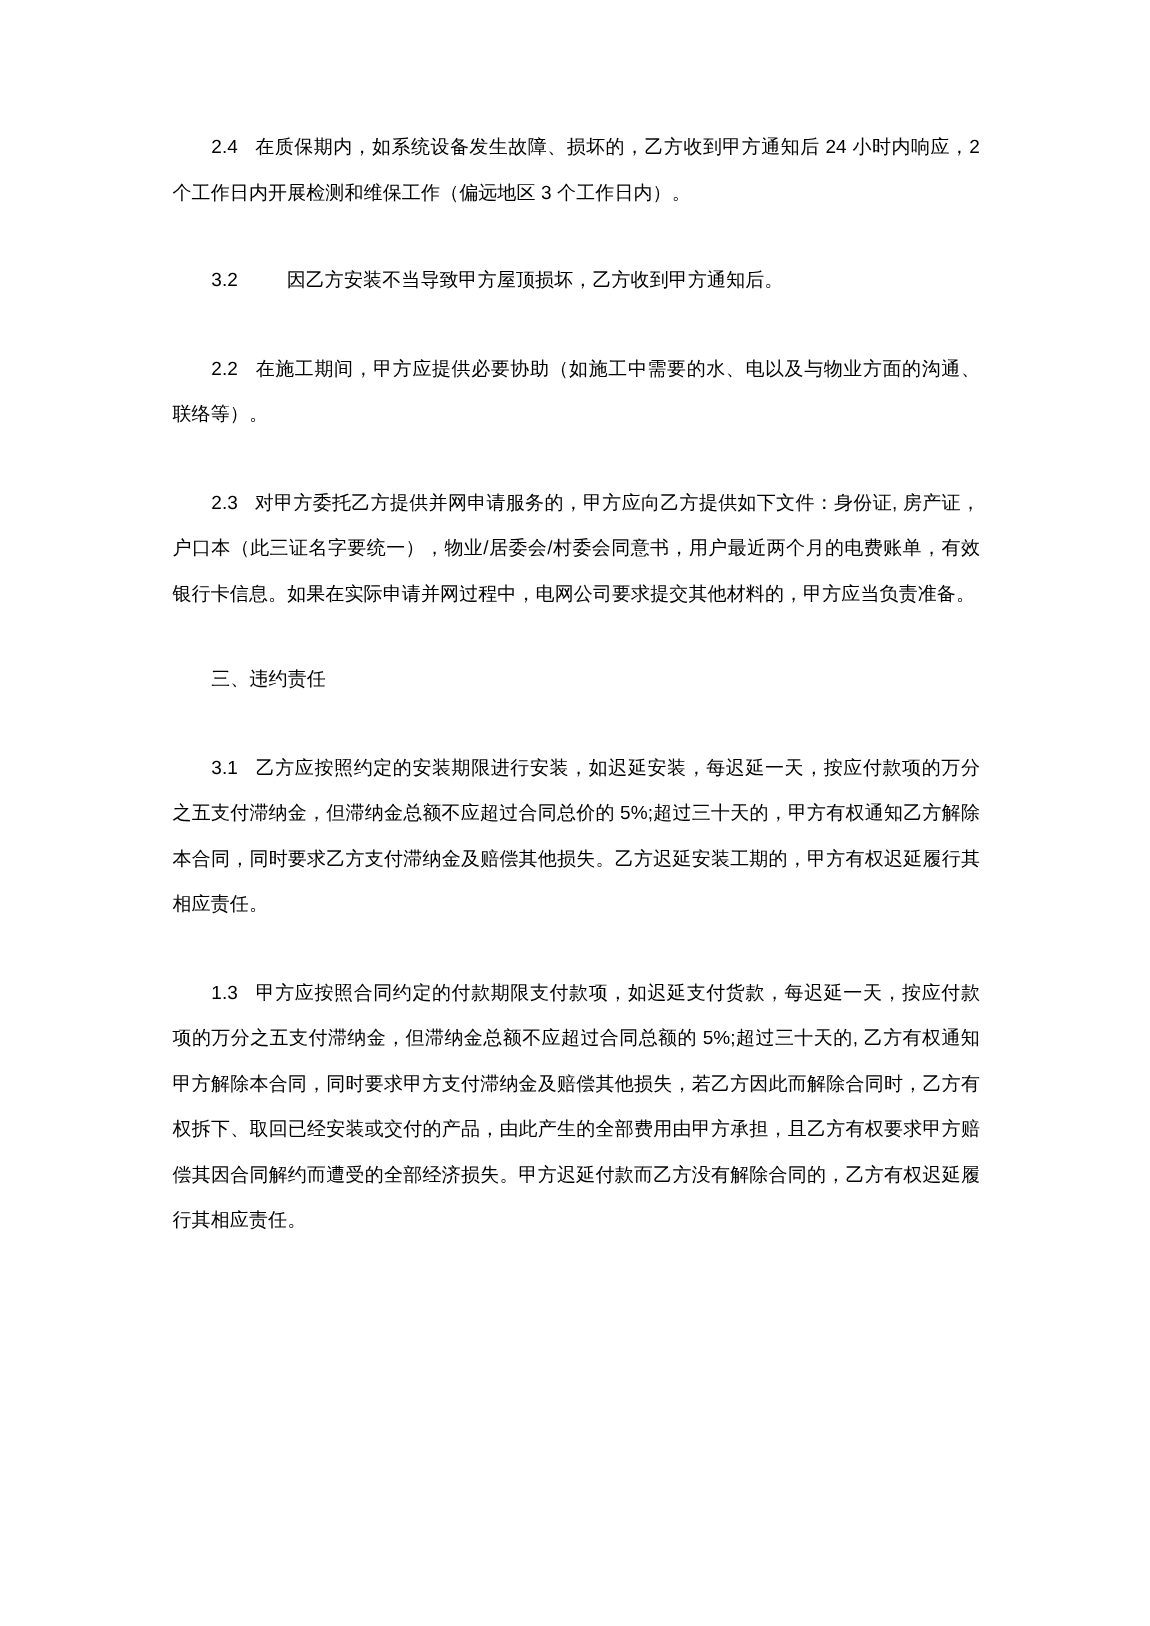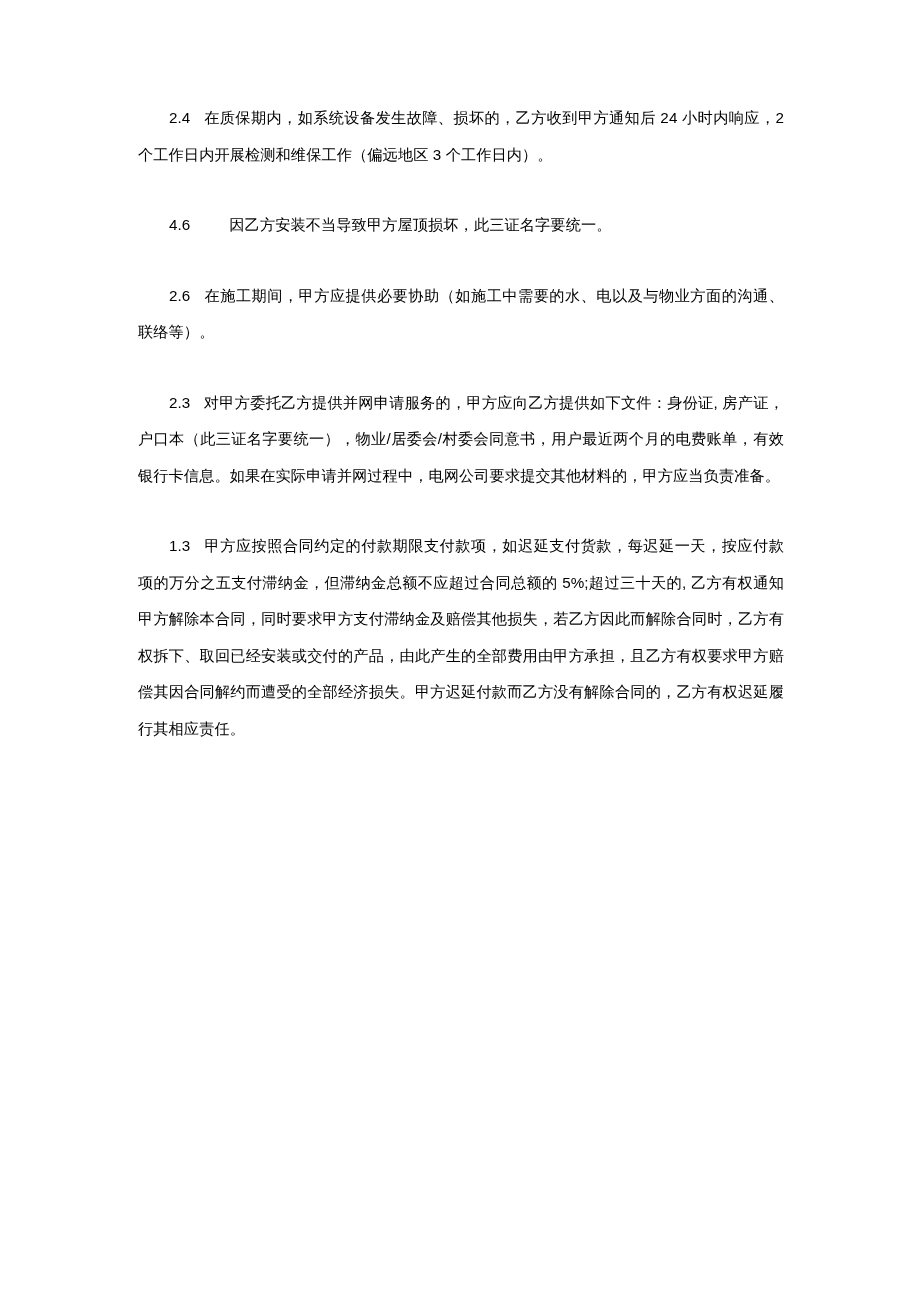--- a/index.html
+++ b/index.html
@@ -56,24 +56,26 @@
   .spacer-wide { white-space: pre; }
 </style>
 </head>
 <body>
 
 <div class="page">
   <div class="content">
 
     <p class="para"><span class="num">2.4</span><span class="spacer-wide">&nbsp;&nbsp;&nbsp;</span><span>在质保期内，如系统设备发生故障、损坏的，乙方收到甲方通知后 24 小时内响应，2 个工作日内开展检测和维保工作（偏远地区 3 个工作日内）。</span></p>
 
-    <p class="para gap-xl"><span class="num">4.6</span><span class="spacer-wide">&nbsp;&nbsp;&nbsp;&nbsp;&nbsp;&nbsp;&nbsp;&nbsp;&nbsp;</span><span>因乙方安装不当导致甲方屋顶损坏，此三证名字要统一。</span></p>
+    <p class="para gap-xl"><span class="num">3.2</span><span class="spacer-wide">&nbsp;&nbsp;&nbsp;&nbsp;&nbsp;&nbsp;&nbsp;&nbsp;&nbsp;</span><span>因乙方安装不当导致甲方屋顶损坏，乙方收到甲方通知后。</span></p>
 
-    <p class="para gap-xl"><span class="num">2.6</span><span class="spacer-wide">&nbsp;&nbsp;&nbsp;</span><span>在施工期间，甲方应提供必要协助（如施工中需要的水、电以及与物业方面的沟通、联络等）。</span></p>
+    <p class="para gap-xl"><span class="num">2.2</span><span class="spacer-wide">&nbsp;&nbsp;&nbsp;</span><span>在施工期间，甲方应提供必要协助（如施工中需要的水、电以及与物业方面的沟通、联络等）。</span></p>
 
     <p class="para gap-xl"><span class="num">2.3</span><span class="spacer-wide">&nbsp;&nbsp;&nbsp;</span><span>对甲方委托乙方提供并网申请服务的，甲方应向乙方提供如下文件：身份证, 房产证，户口本（此三证名字要统一），物业/居委会/村委会同意书，用户最近两个月的电费账单，有效银行卡信息。如果在实际申请并网过程中，电网公司要求提交其他材料的，甲方应当负责准备。</span></p>
 
+    <h2 class="heading gap-lg">三、违约责任</h2>
 
+    <p class="para gap-xl"><span class="num">3.1</span><span class="spacer-wide">&nbsp;&nbsp;&nbsp;</span><span>乙方应按照约定的安装期限进行安装，如迟延安装，每迟延一天，按应付款项的万分之五支付滞纳金，但滞纳金总额不应超过合同总价的 5%;超过三十天的，甲方有权通知乙方解除本合同，同时要求乙方支付滞纳金及赔偿其他损失。乙方迟延安装工期的，甲方有权迟延履行其相应责任。</span></p>
 
     <p class="para gap-xl"><span class="num">1.3</span><span class="spacer-wide">&nbsp;&nbsp;&nbsp;</span><span>甲方应按照合同约定的付款期限支付款项，如迟延支付货款，每迟延一天，按应付款项的万分之五支付滞纳金，但滞纳金总额不应超过合同总额的 5%;超过三十天的, 乙方有权通知甲方解除本合同，同时要求甲方支付滞纳金及赔偿其他损失，若乙方因此而解除合同时，乙方有权拆下、取回已经安装或交付的产品，由此产生的全部费用由甲方承担，且乙方有权要求甲方赔偿其因合同解约而遭受的全部经济损失。甲方迟延付款而乙方没有解除合同的，乙方有权迟延履行其相应责任。</span></p>
 
   </div>
 </div>
 
 </body></html>

